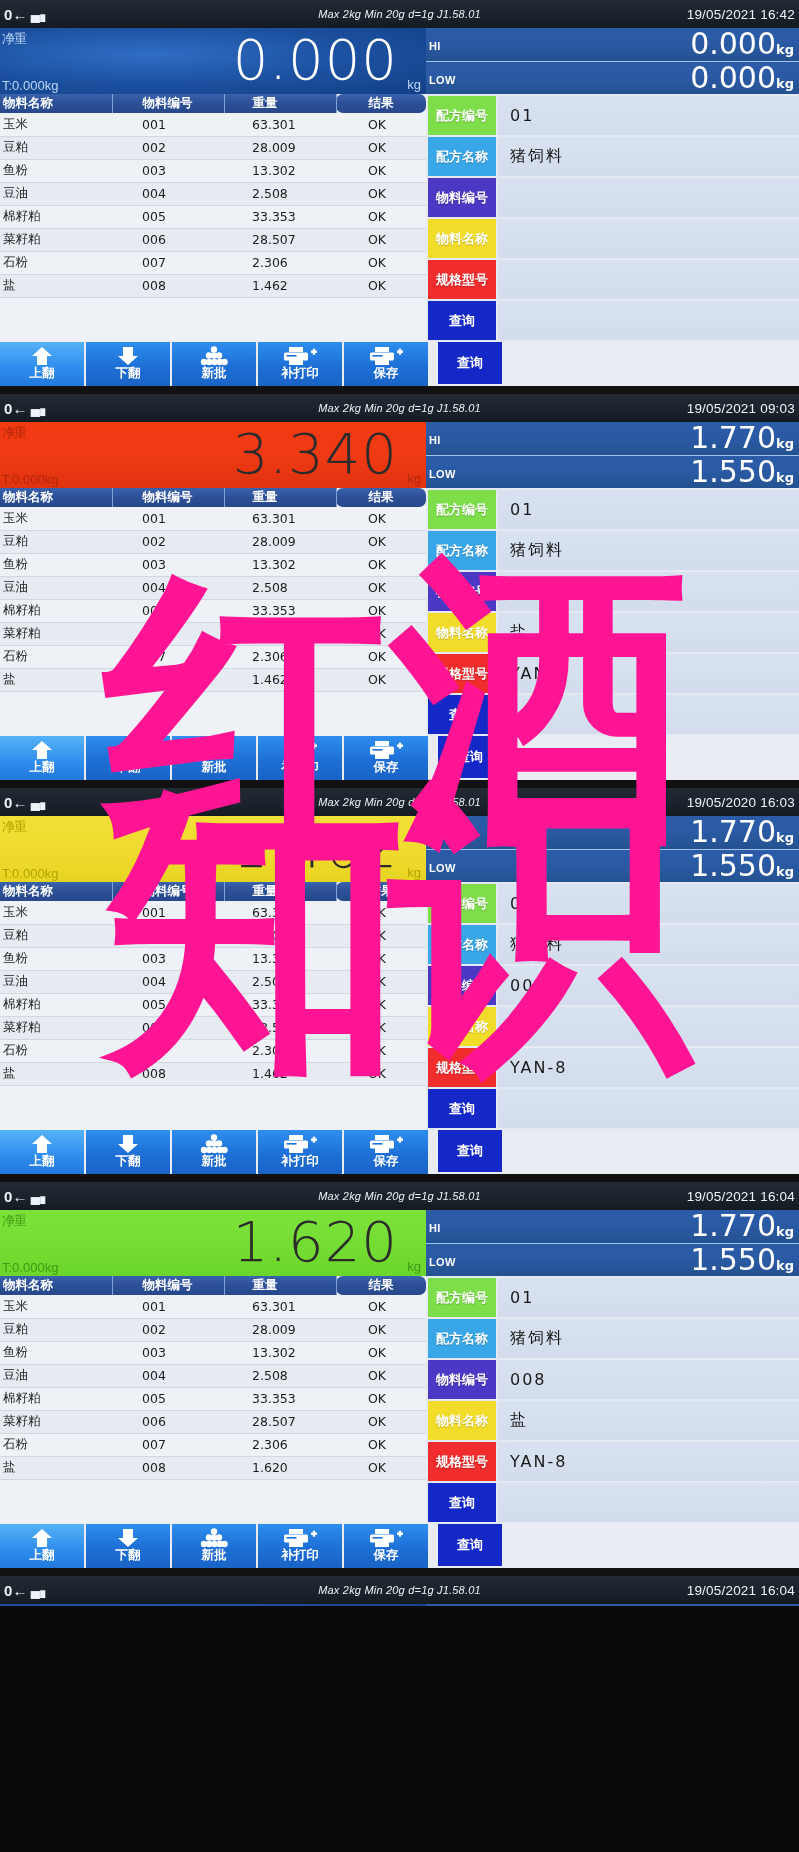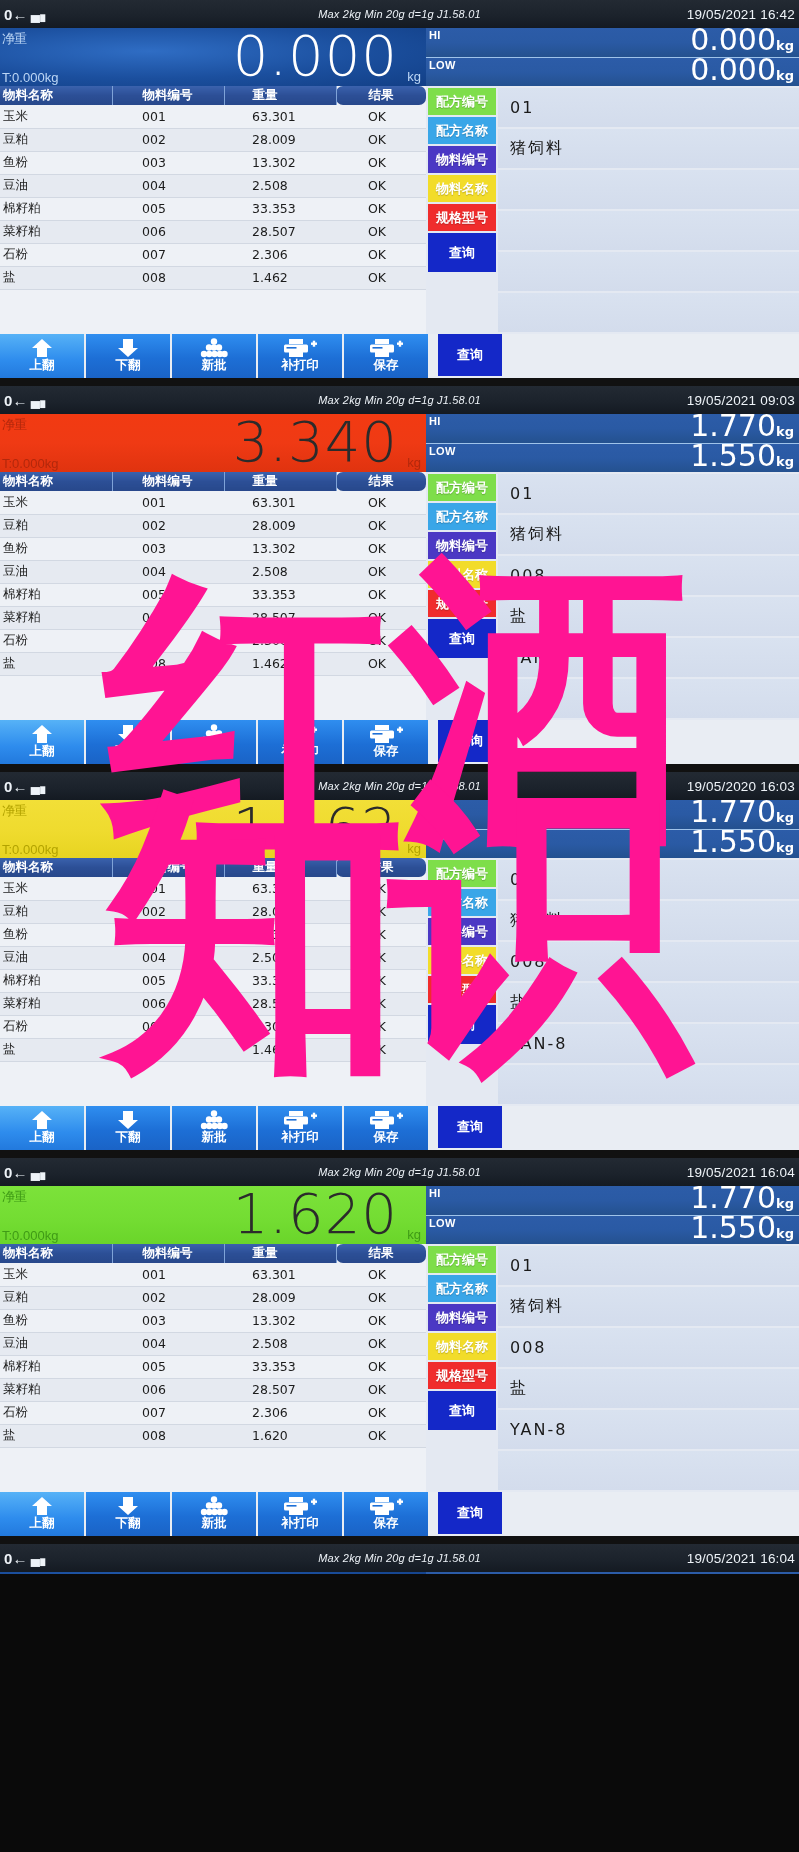--- a/index.html
+++ b/index.html
@@ -24,21 +24,21 @@
     font-size: 14px; letter-spacing: .2px;
     position: relative;
   }
   .sb-left { padding-left: 4px; display:flex; align-items:center; gap:3px; }
   .sb-zero { font-weight: 700; font-size: 15px; }
   .sb-arrow { font-size: 13px; }
   .sb-center { position:absolute; left:50%; transform: translateX(-50%); white-space: nowrap; font-size:11px;font-style:italic; }
   .sb-right { margin-left:auto; padding-right:4px; font-size:13.5px; white-space:nowrap; }
 
   
-  .weightrow { display: flex; height: 58px; justify-content: space-between; }
+  .weightrow { display: flex; height: 66px; justify-content: space-between; }
   .weight-main {
     position: relative; flex: 0 0 426px;
     overflow: hidden;
     color: #fff;
   }
   .weight-main.blue  { background: radial-gradient(ellipse at 35% 40%, #2f6dc4 0%, #1b4f9e 55%, #123f86 100%); }
   .weight-main.red   { background: linear-gradient(180deg,#f23a12 0%, #ef3a14 50%, #e0330f 100%); }
   .weight-main.yellow{ background: linear-gradient(180deg,#f2df37 0%, #efdb2e 55%, #e7d421 100%); }
   .weight-main.green { background: linear-gradient(180deg,#7ce23a 0%, #74dd33 55%, #6ad52a 100%); }
   .weight-main.red .wm-value,
@@ -65,21 +65,21 @@
   }
 
   .limits { flex: 1 1 auto; display:flex; flex-direction:column; }
   .limit {
     position: relative; flex: 1 1 0;
     background: linear-gradient(180deg,#2c5ca8 0%, #2a5aa4 50%, #24518f 100%);
     border-bottom: 1px solid #9fc3ea;
     color:#fff;
   }
   .limit:last-child { border-bottom: none; }
-  .limit-tag { position:absolute; left:3px; top:1px; font-size:11px; font-weight:700; letter-spacing:.3px; }
+  .limit-tag { position:absolute; left:3px; top:12px; font-size:11px; font-weight:700; letter-spacing:.3px; }
   .limit-val {
     position:absolute; right:5px; bottom:-2px;
     font-size: 30px; font-weight: 400; line-height: 1.25;
     font-family: "DejaVu Sans", "Liberation Sans", sans-serif;
   }
   .limit-val .u { font-size: 13px; font-weight: 700; vertical-align: baseline; }
 
   
   .bodyrow { display:flex; }
   .tablewrap { flex: 0 0 426px; background:#eef1f6; }
@@ -104,21 +104,21 @@
   .c-res  { width: 90px;  text-align:left; padding-left: 32px !important; }
   table.items th.c-name { text-align:left; padding-left:3px; }
   table.items th.c-code { text-align:left; padding-left:30px; }
   table.items th.c-wt   { text-align:left; padding-left:30px; }
   table.items th.c-res  { text-align:left; padding-left:32px; }
 
   
   .sidebar { flex: 1 1 auto; display:flex; background:#e4e9f2; }
   .sb-keys { flex: 0 0 72px; display:flex; flex-direction:column; padding-top:2px; }
   .sb-key {
-    height: 27px; margin: 0 2px 2px 2px;
+    height: 39px; margin: 0 2px 2px 2px;
     display:flex; align-items:center; justify-content:center;
     color:#fff; font-size:13px; font-weight:700;
     text-shadow: 0 1px 1px rgba(0,0,0,.22);
   }
   .sb-vals { flex: 1 1 auto; display:flex; flex-direction:column; padding-top:2px; }
   .sb-val {
     height: 39px; margin-bottom: 2px;
     display:flex; align-items:center; padding-left: 12px;
     font-size: 16px; color:#1a1a1a;
     background: linear-gradient(180deg,#d9e2f0 0%, #d3dcec 100%);

